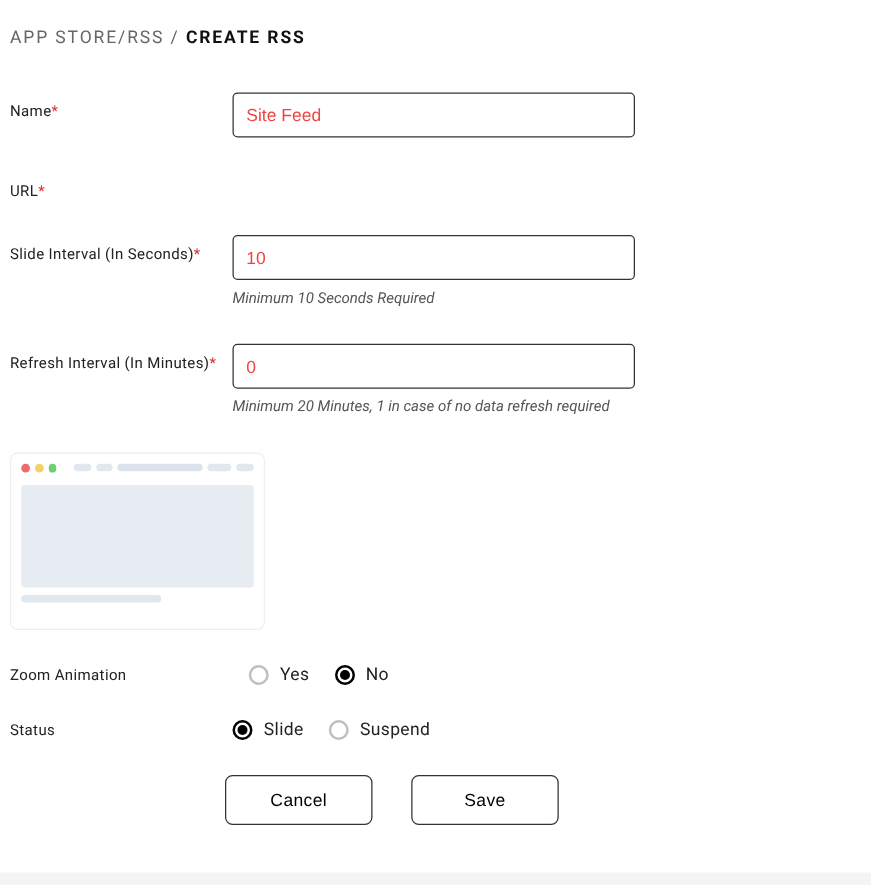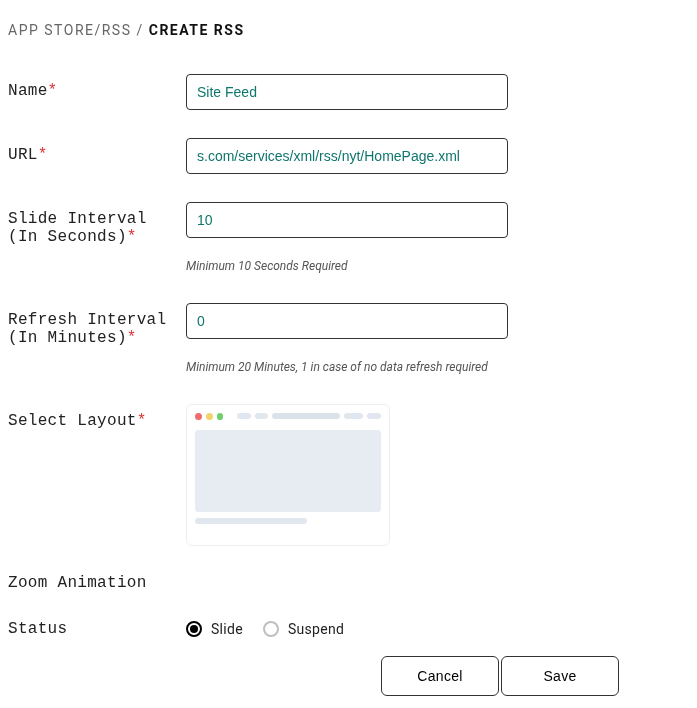--- a/index.html
+++ b/index.html
@@ -25,45 +25,44 @@
       color: #111;
     }
     .form-row {
       display: flex;
       align-items: flex-start;
       margin-bottom: 28px;
     }
     .form-label {
       width: 178px;
       flex-shrink: 0;
-      font-size: 16px;
+      font-size: 12px;
       color: #222;
       letter-spacing: 0.3px;
       padding-top: 8px;
-      font-family: Liberation Mono, monospace;
     }
     .form-label .req { color: #d33; }
     .form-control-col {
       flex: 1;
     }
     input[type="text"] {
       width: 322px;
       height: 36px;
       border: 1px solid #333;
       border-radius: 4px;
       padding: 0 10px;
       font-size: 14px;
-      color: #0f766e;
+      color: #ef4444;
       outline: none;
     }
     .hint {
       font-size: 12px;
       font-style: italic;
       color: #555;
-      margin-top: 20px;
+      margin-top: 6px;
       max-width: 322px;
       line-height: 1.4;
     }
     .layout-card {
       width: 204px;
       height: 142px;
       border: 1px solid #eee;
       border-radius: 6px;
       background: #fff;
       padding: 8px;
@@ -100,22 +99,22 @@
       border-radius: 50%;
       display: flex; align-items:center; justify-content:center;
     }
     .radio-btn.selected { border-color: #000; }
     .radio-btn.selected::after {
       content: ""; display:block;
       width: 8px; height: 8px; background:#000; border-radius:50%;
     }
     .actions {
       display: flex;
-      justify-content: flex-end;
-      gap: 2px;
+      justify-content: center;
+      gap: 31px;
       margin-top: 18px;
       padding-right: 58px;
     }
     .btn {
       width: 118px;
       height: 40px;
       border: 1px solid #333;
       background: #fff;
       border-radius: 6px;
       font-size: 14px;
@@ -144,23 +143,20 @@
     </div>
     <div class="form-control-col">
       <input type="text" value="Site Feed" style="">
     </div>
   </div>
 
   <div class="form-row">
     <div class="form-label">
       <span>URL</span><span class="req">*</span>
     </div>
-    <div class="form-control-col">
-      <input type="text" value="s.com/services/xml/rss/nyt/HomePage.xml" style="">
-    </div>
   </div>
 
   <div class="form-row">
     <div class="form-label">
       <span>Slide Interval (In Seconds)</span><span class="req">*</span>
     </div>
     <div class="form-control-col">
       <input type="text" value="10" style="">
       <div class="hint">Minimum 10 Seconds Required</div>
     </div>
@@ -170,23 +166,20 @@
     <div class="form-label">
       <span>Refresh Interval (In Minutes)</span><span class="req">*</span>
     </div>
     <div class="form-control-col">
       <input type="text" value="0" style="">
       <div class="hint">Minimum 20 Minutes, 1 in case of no data refresh required</div>
     </div>
   </div>
 
   <div class="form-row">
-    <div class="form-label">
-      <span>Select Layout</span><span class="req">*</span>
-    </div>
     <div class="form-control-col">
       <div class="layout-card">
         <div class="tl-row">
           <span class="dot r"></span>
           <span class="dot y"></span>
           <span class="dot g"></span>
           <span style="width:6px"></span>
           <span class="bar s1"></span>
           <span class="bar s2"></span>
           <span class="bar s3"></span>
@@ -196,23 +189,35 @@
         <div class="layout-body"></div>
         <div class="layout-line" style="width:60%"></div>
       </div>
     </div>
   </div>
 
   <div class="form-row" style="align-items:center;gap:13px;">
     <div class="form-label" style="padding-top:0">
       <span>Zoom Animation</span>
     </div>
-  </div>
-
-  <div class="form-row" style="align-items:center; margin-bottom:10px;">
+    <div class="form-control-col">
+      <div class="radio-group">
+        <div class="radio-item">
+          <span class="radio-btn"></span>
+          <span>Yes</span>
+        </div>
+        <div class="radio-item">
+          <span class="radio-btn selected"></span>
+          <span>No</span>
+        </div>
+      </div>
+    </div>
+  </div>
+
+  <div class="form-row" style="align-items:center; ">
     <div class="form-label" style="padding-top:0">
       <span>Status</span>
     </div>
     <div class="form-control-col">
       <div class="radio-group">
         <div class="radio-item">
           <span class="radio-btn selected"></span>
           <span>Slide</span>
         </div>
         <div class="radio-item">

